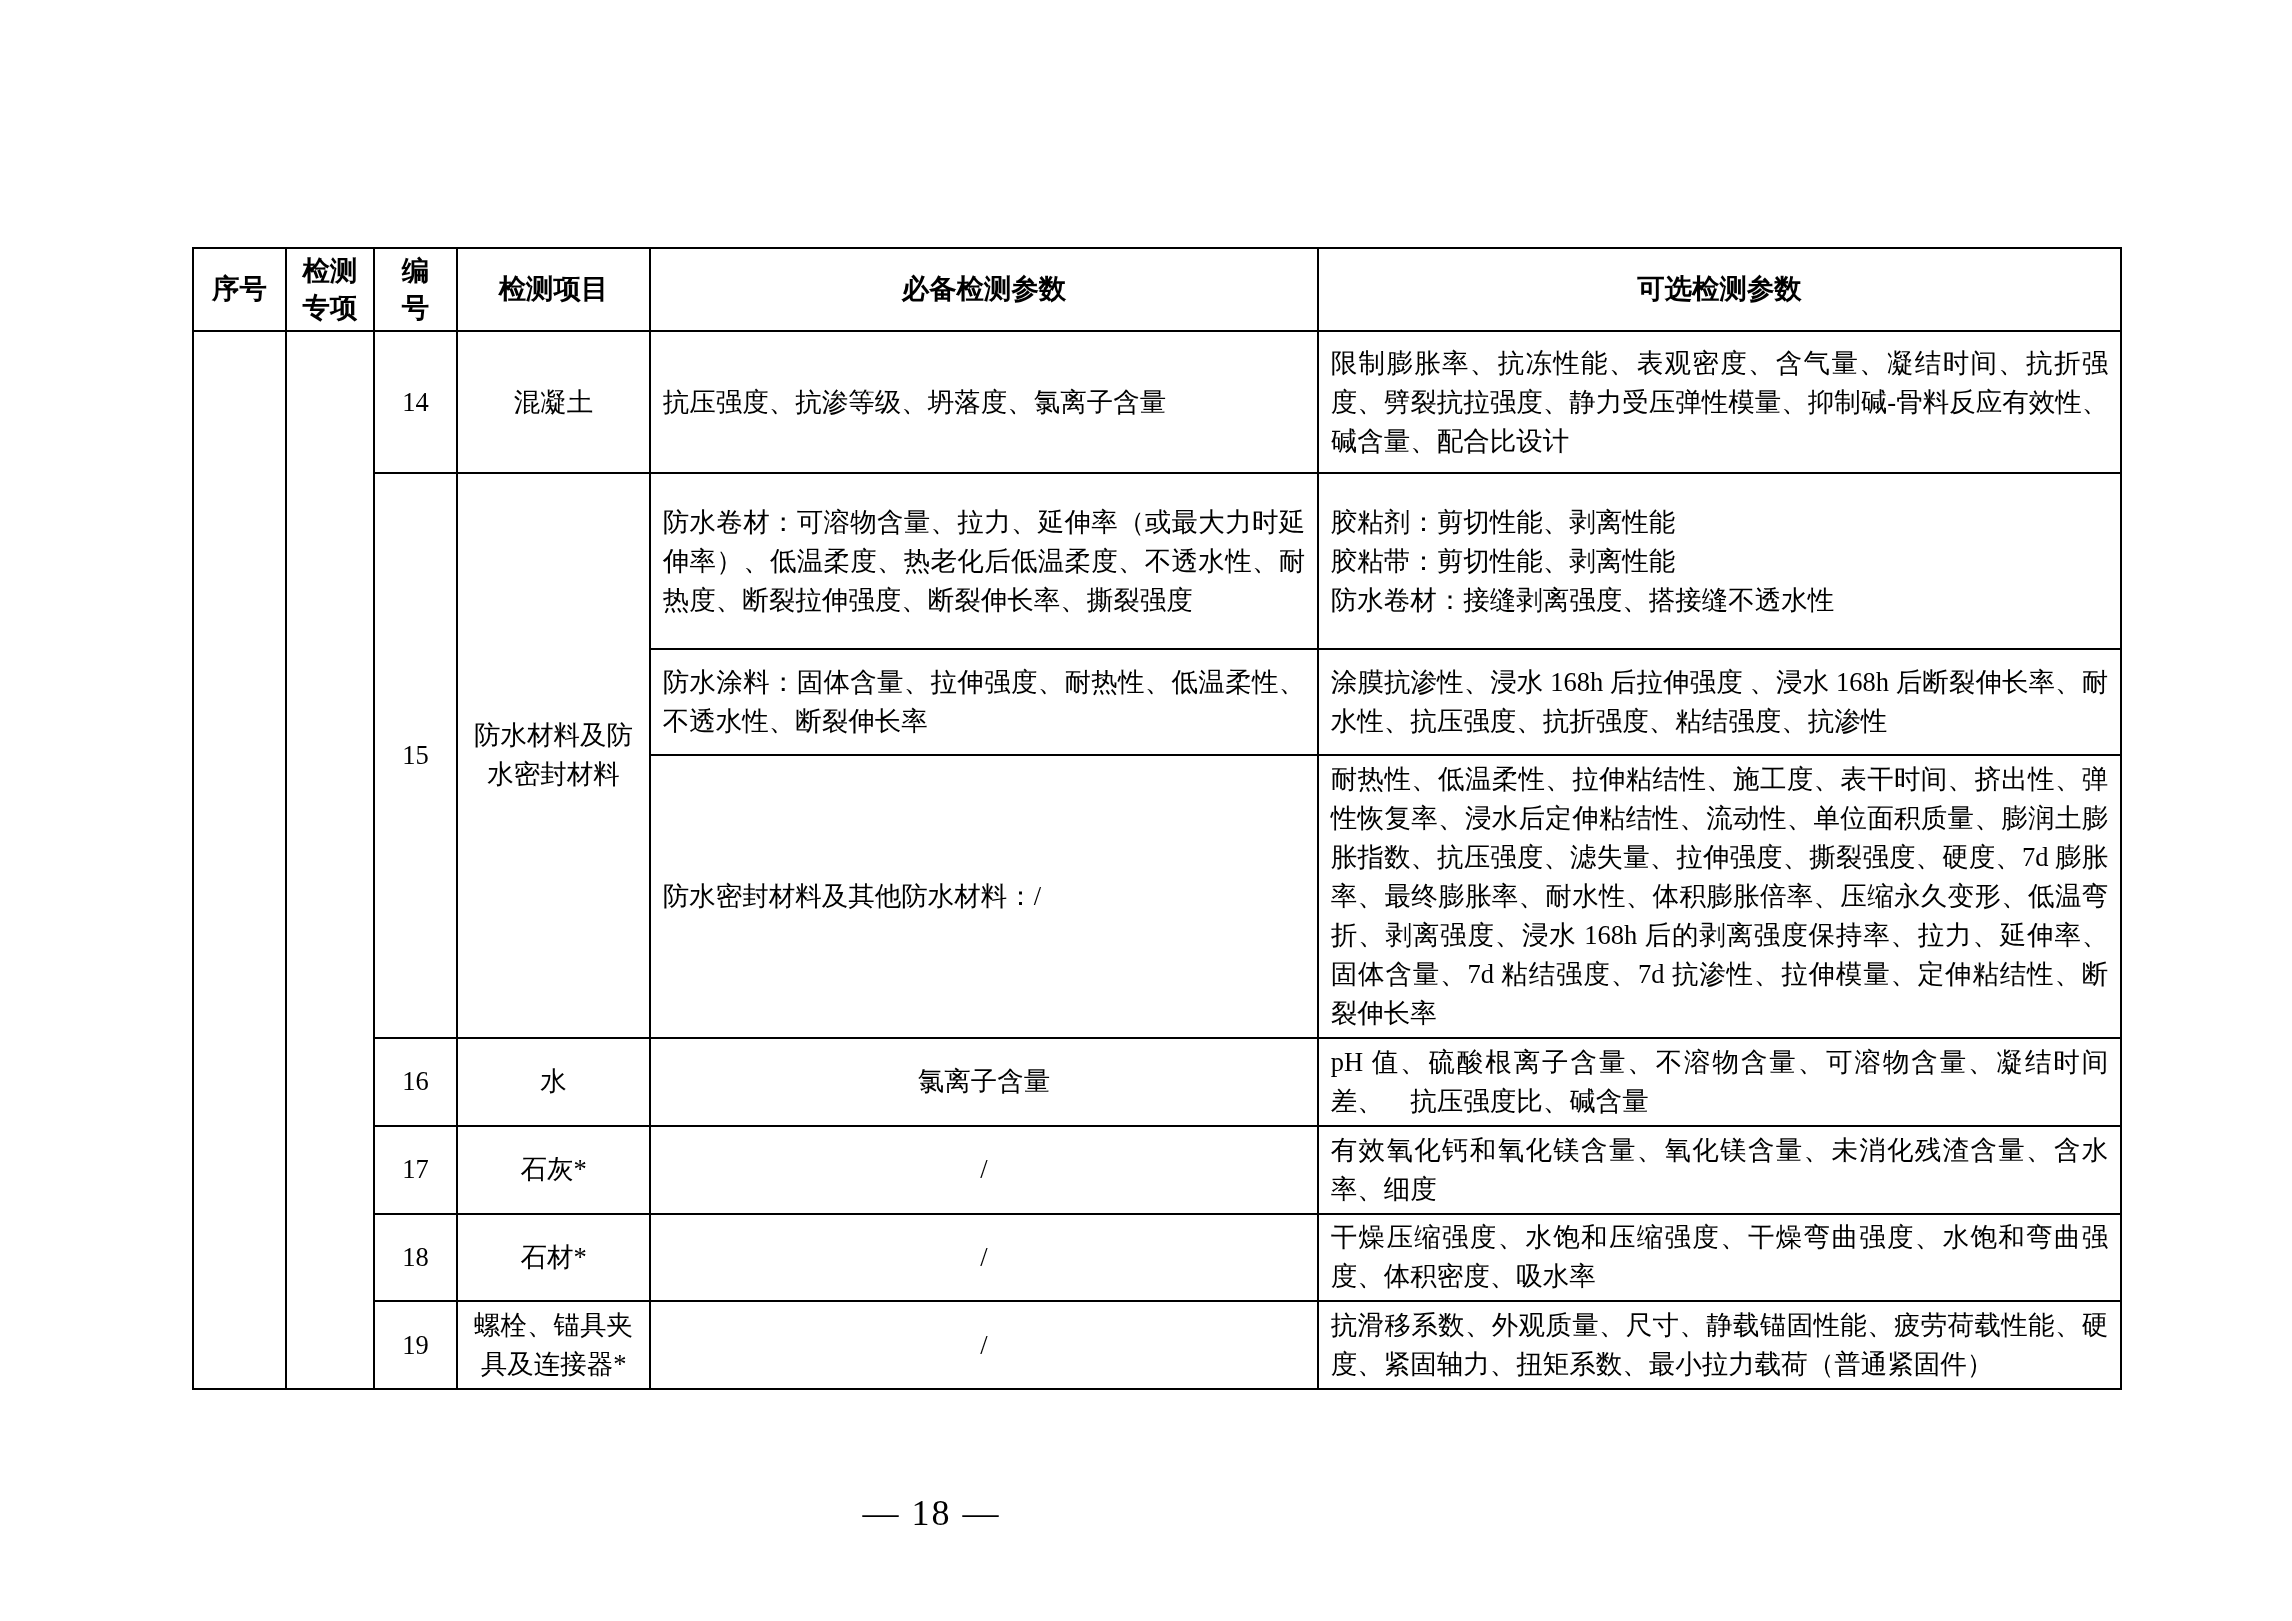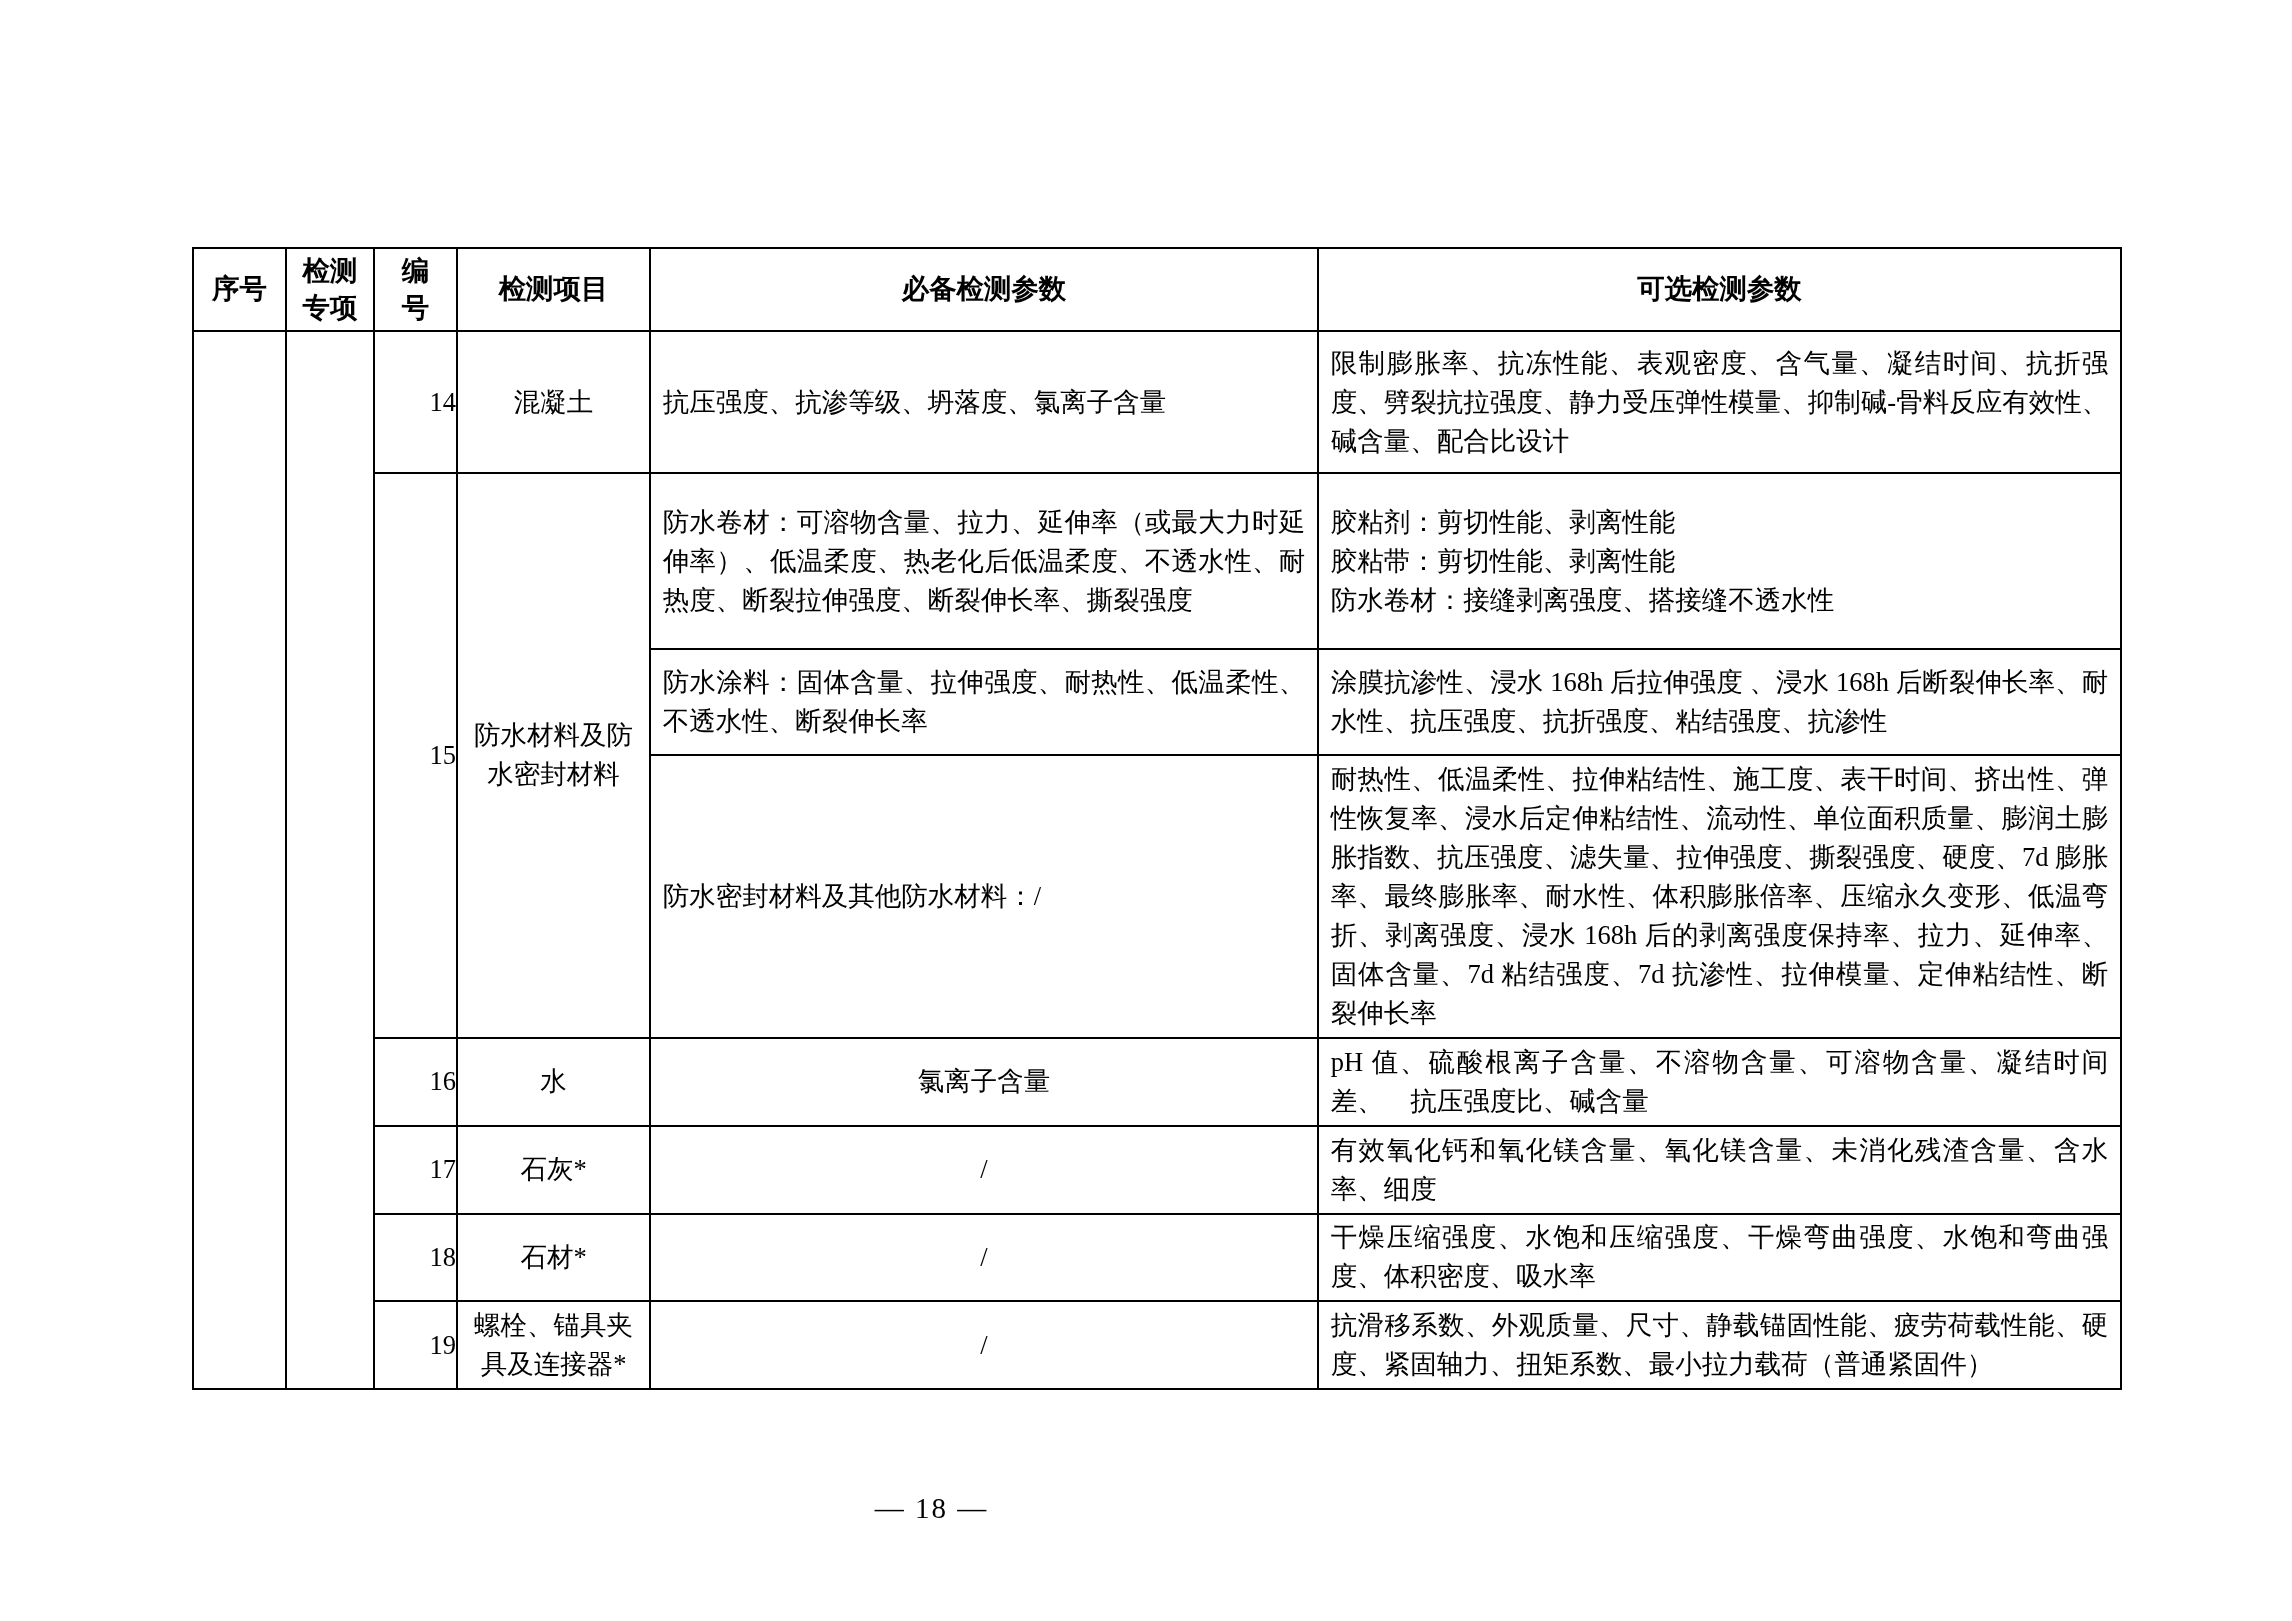--- a/index.html
+++ b/index.html
@@ -9,29 +9,29 @@
   }
   .table-wrap{position:absolute;left:192px;top:247px;}
   table{border-collapse:collapse;table-layout:fixed;width:1929px;}
   th,td{
     border:2px solid #000;
     font-size:26.5px;line-height:39px;font-weight:normal;
     vertical-align:middle;padding:0;word-break:break-all;
   }
   th{font-weight:bold;font-size:27.4px;line-height:37px;height:81px;text-align:center;padding:0 13.7px;}
   .h-special{padding:0 13.7px;}
-  td.code{text-align:right;}
+  td.code{text-align:center;}
   td.item{text-align:center;padding:0 13px;}
   td.cell-left{text-align:justify;padding:3.9px 11.8px;}
   td.cell-center{text-align:center;}
   td.opt{text-align:justify;padding:3.9px 11.8px;}
   td.pre{white-space:pre-line;text-align:left;}
   .page-num{
     position:absolute;left:0;top:1492px;width:1863px;
-    text-align:center;font-size:29px;letter-spacing:2px;
+    text-align:center;font-size:36px;letter-spacing:2px;
   }
 </style>
 </head>
 <body>
 
 <div class="table-wrap">
   <table>
     <colgroup>
       <col style="width:93px">
         <col style="width:88px">

